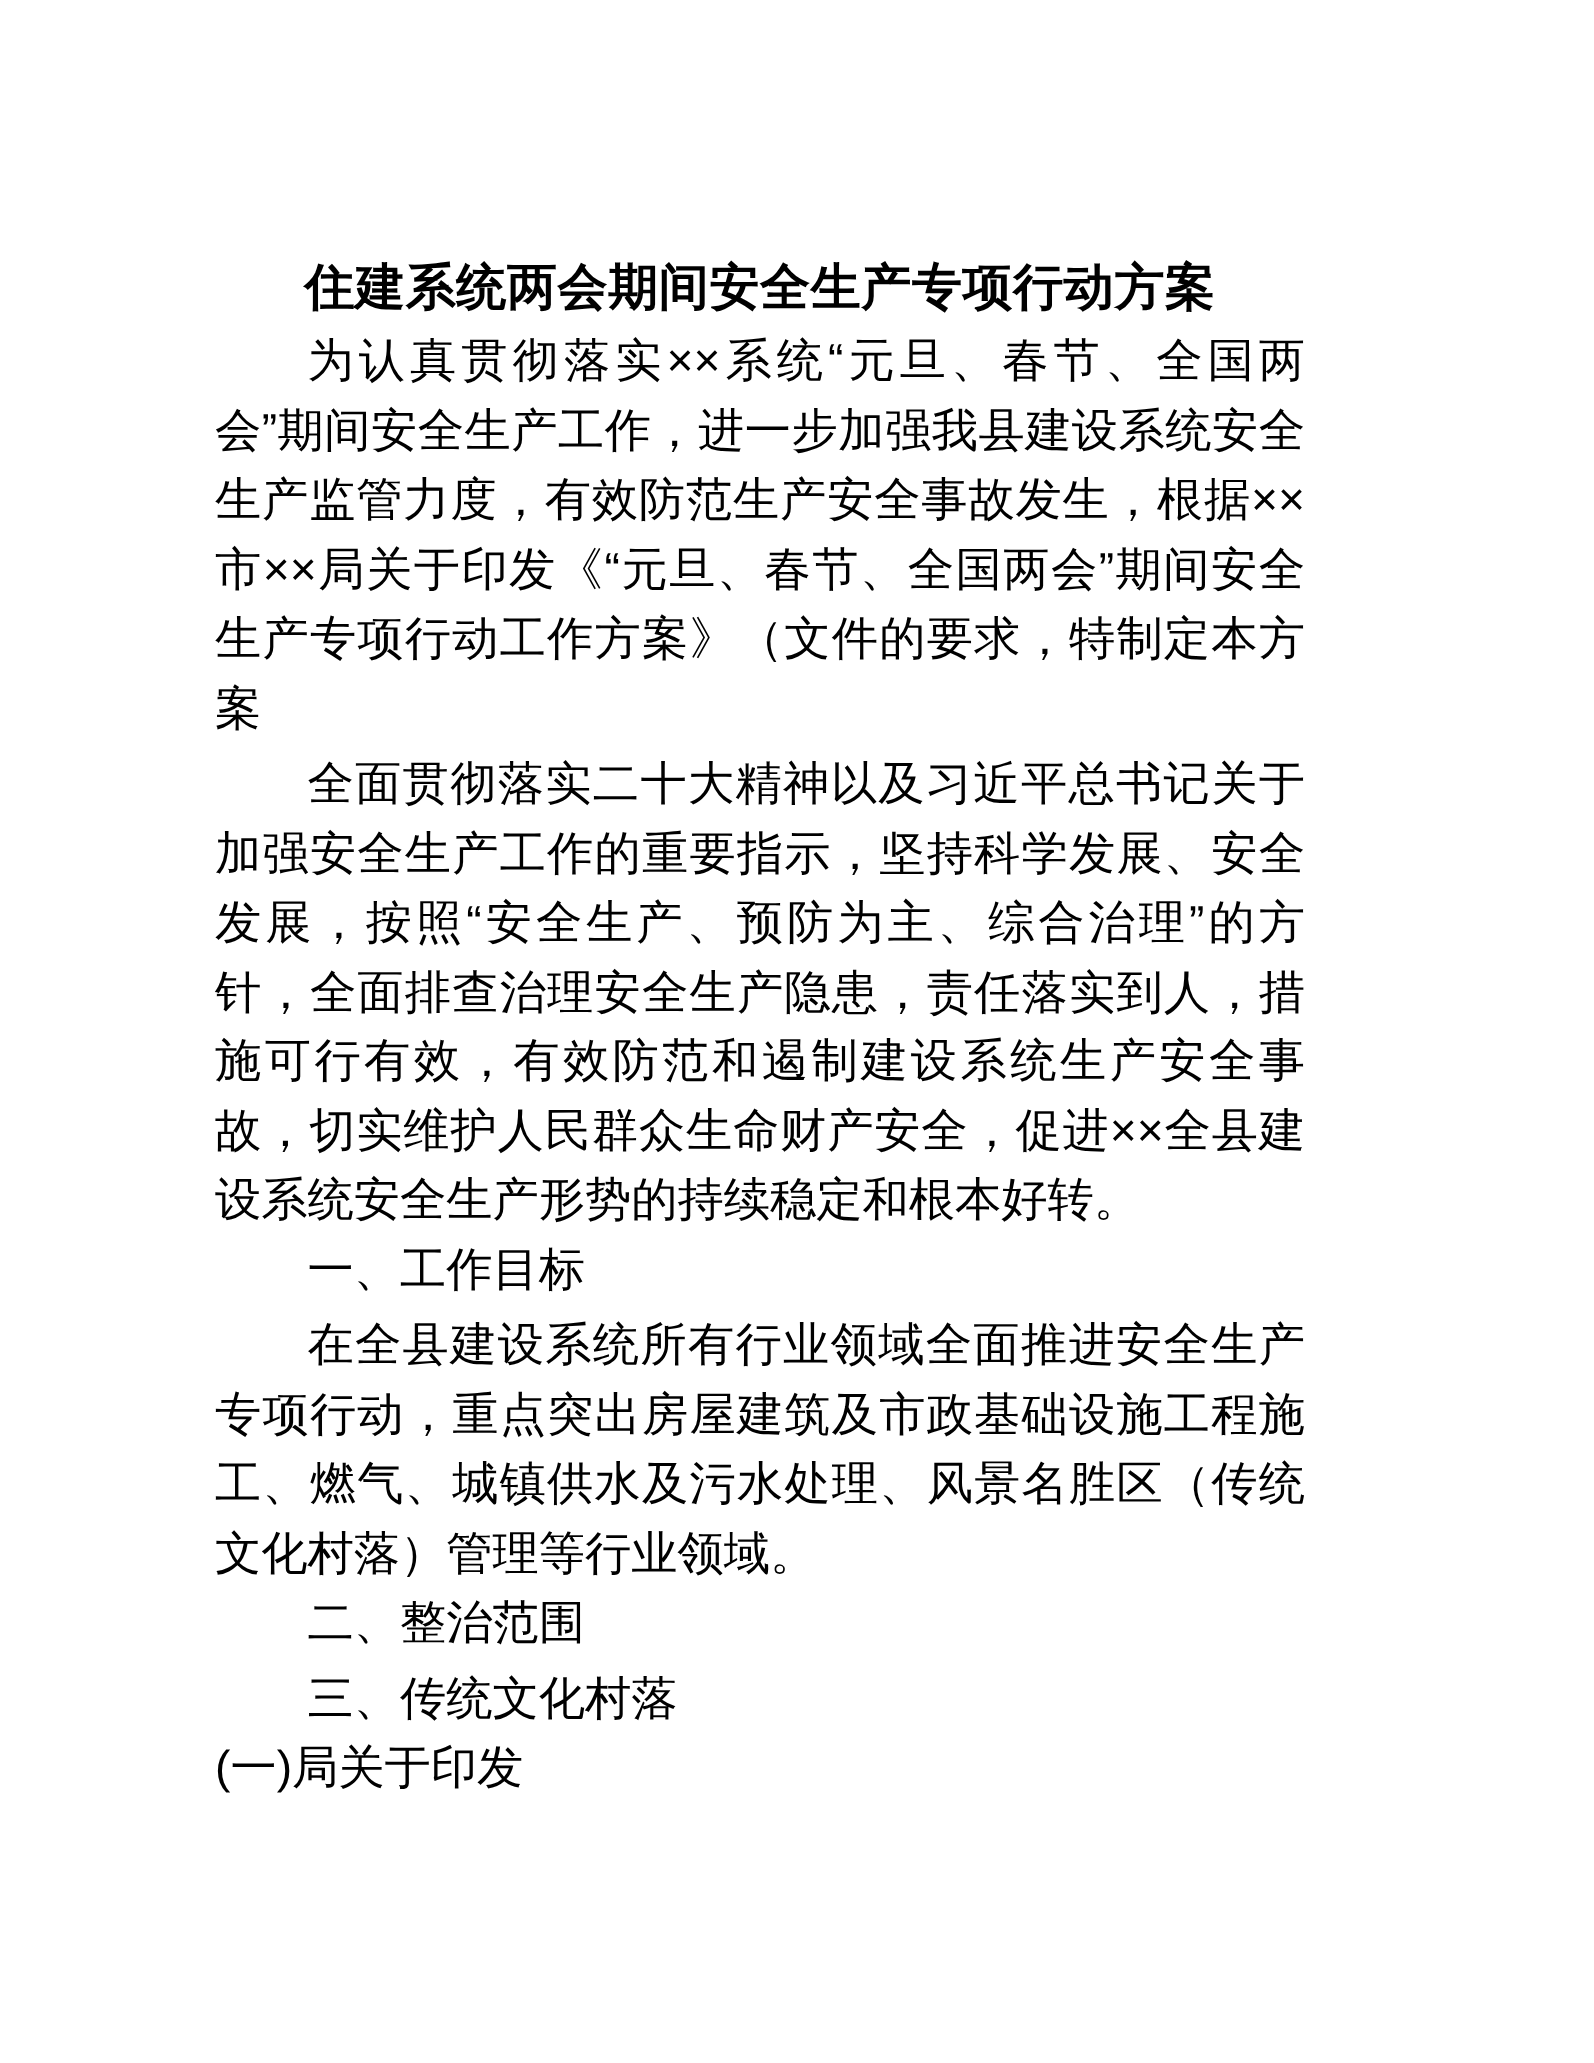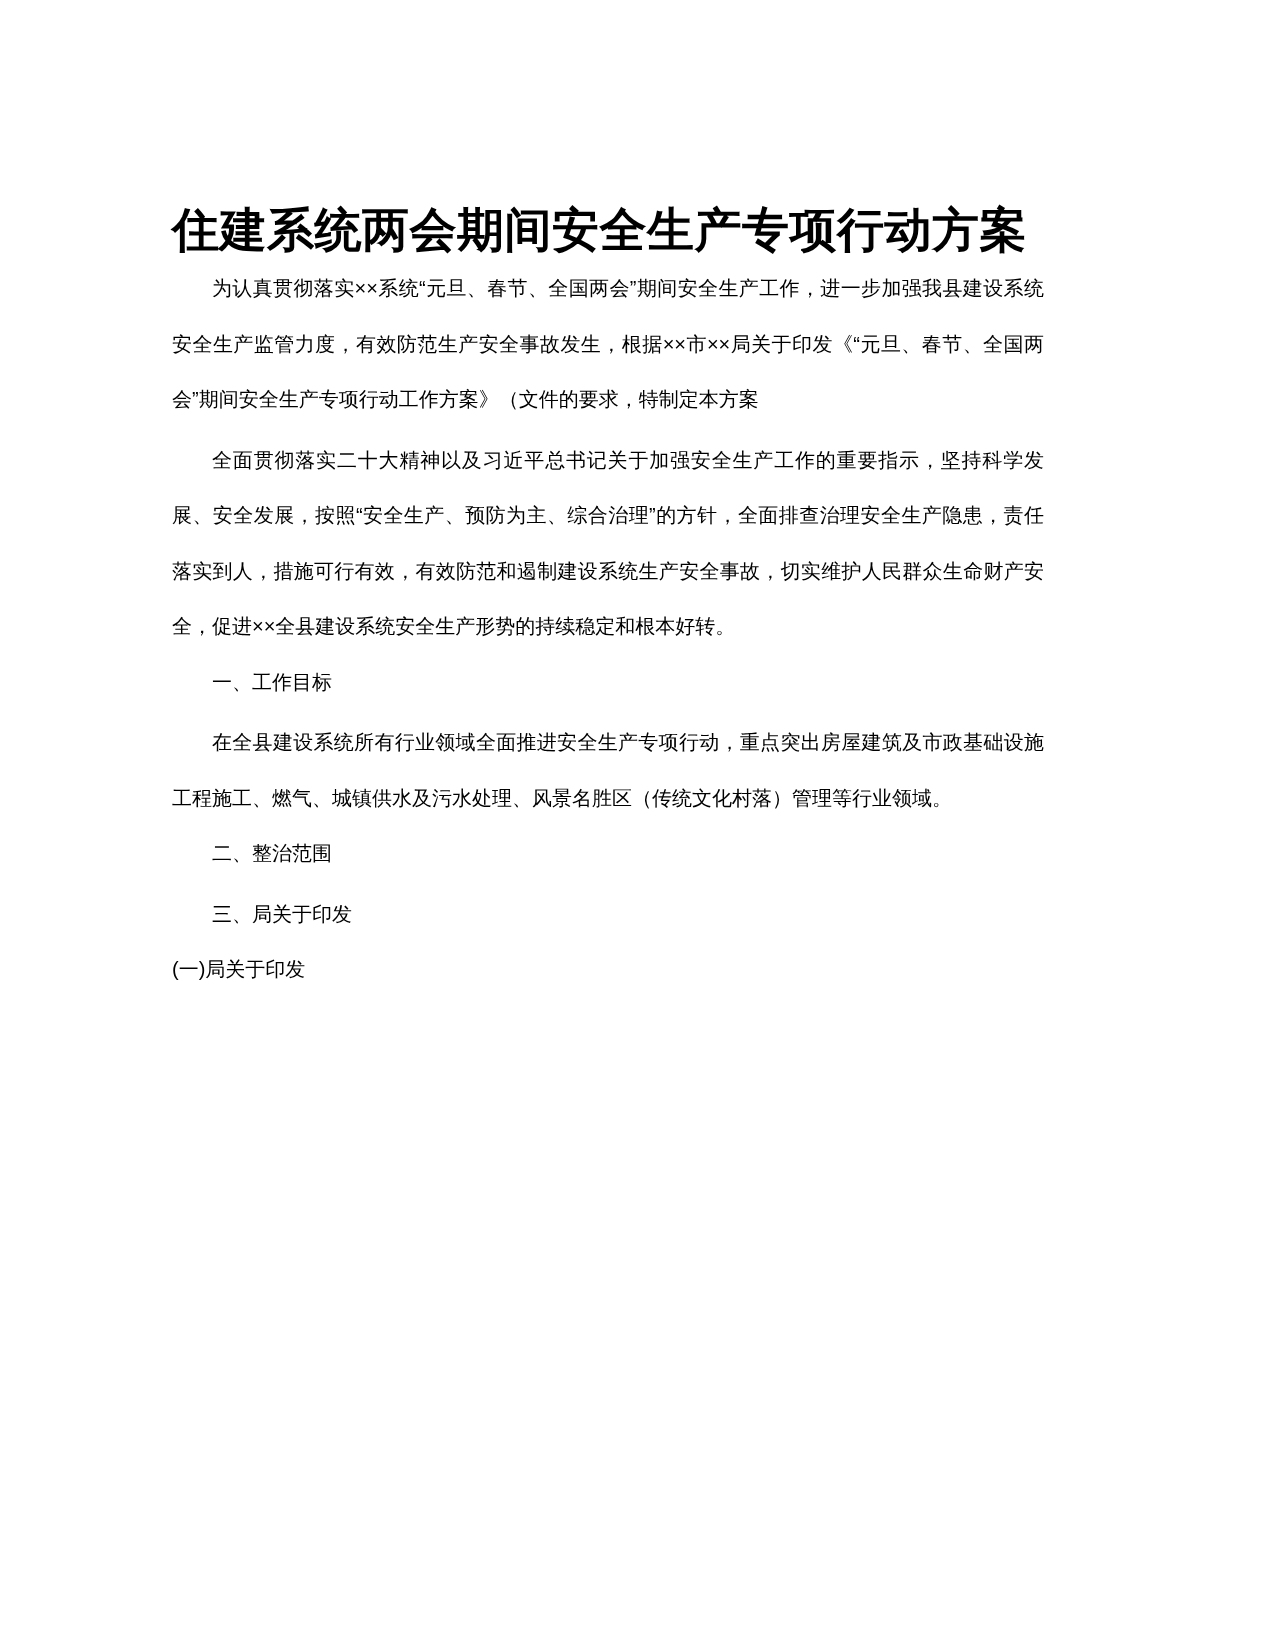--- a/index.html
+++ b/index.html
@@ -21,32 +21,32 @@
     overflow: hidden;
     box-sizing: border-box;
   }
   .content {
     position: absolute;
     left: 172px;
     top: 0;
     width: 872px;
   }
   .doc-title {
-    font-size: 47px;
+    font-size: 40px;
     font-weight: bold;
-    text-align: left;
+    text-align: center;
     letter-spacing: 0.5px;
     line-height: 50px;
     margin: 0;
     padding-top: 205px;
     padding-bottom: 6px;
     white-space: nowrap;
   }
   .para {
-    font-size: 20px;
+    font-size: 37px;
     line-height: 55.5px;
     text-align: justify;
     text-justify: inter-ideograph;
     text-align-last: left;
     margin: 0;
     letter-spacing: 0px;
     word-break: break-all;
   }
   .para.indent {
     text-indent: 2em;
@@ -76,18 +76,18 @@
     <p class="para heading">一、工作目标</p>
 
     <div class="spacer-sm"></div>
 
     <p class="para indent">在全县建设系统所有行业领域全面推进安全生产专项行动，重点突出房屋建筑及市政基础设施工程施工、燃气、城镇供水及污水处理、风景名胜区（传统文化村落）管理等行业领域。</p>
 
     <p class="para heading">二、整治范围</p>
 
     <div class="spacer-sm"></div>
 
-    <p class="para heading">三、局关于印发</p>
+    <p class="para heading">三、传统文化村落</p>
 
     <p class="para noindent">(一)局关于印发</p>
 
   </div>
 </div>
 
 </body></html>

